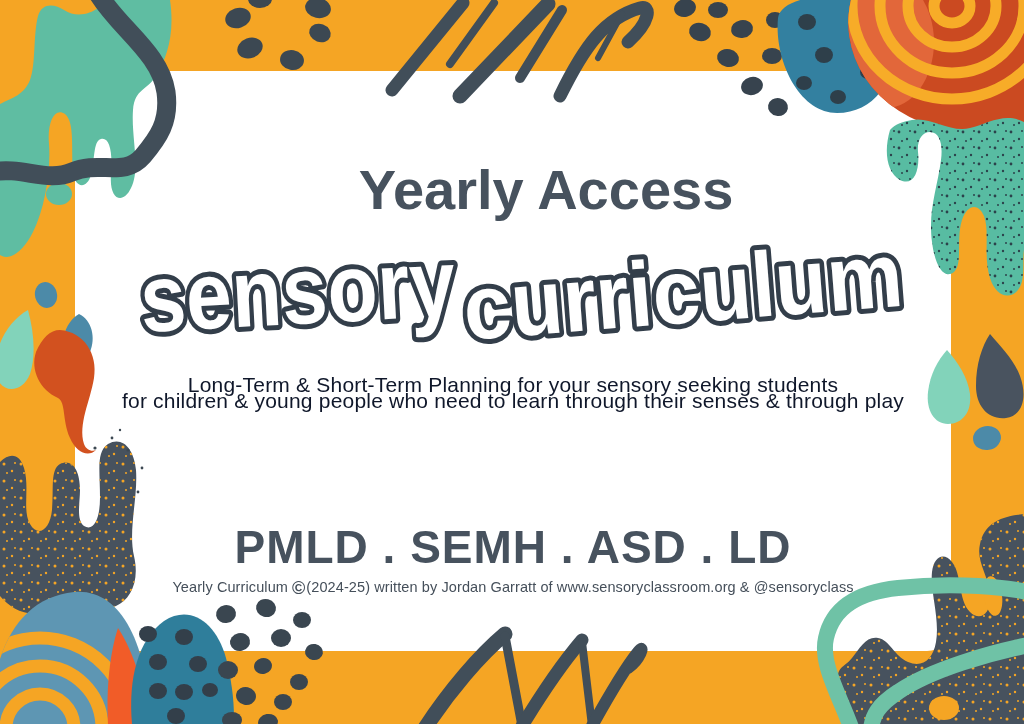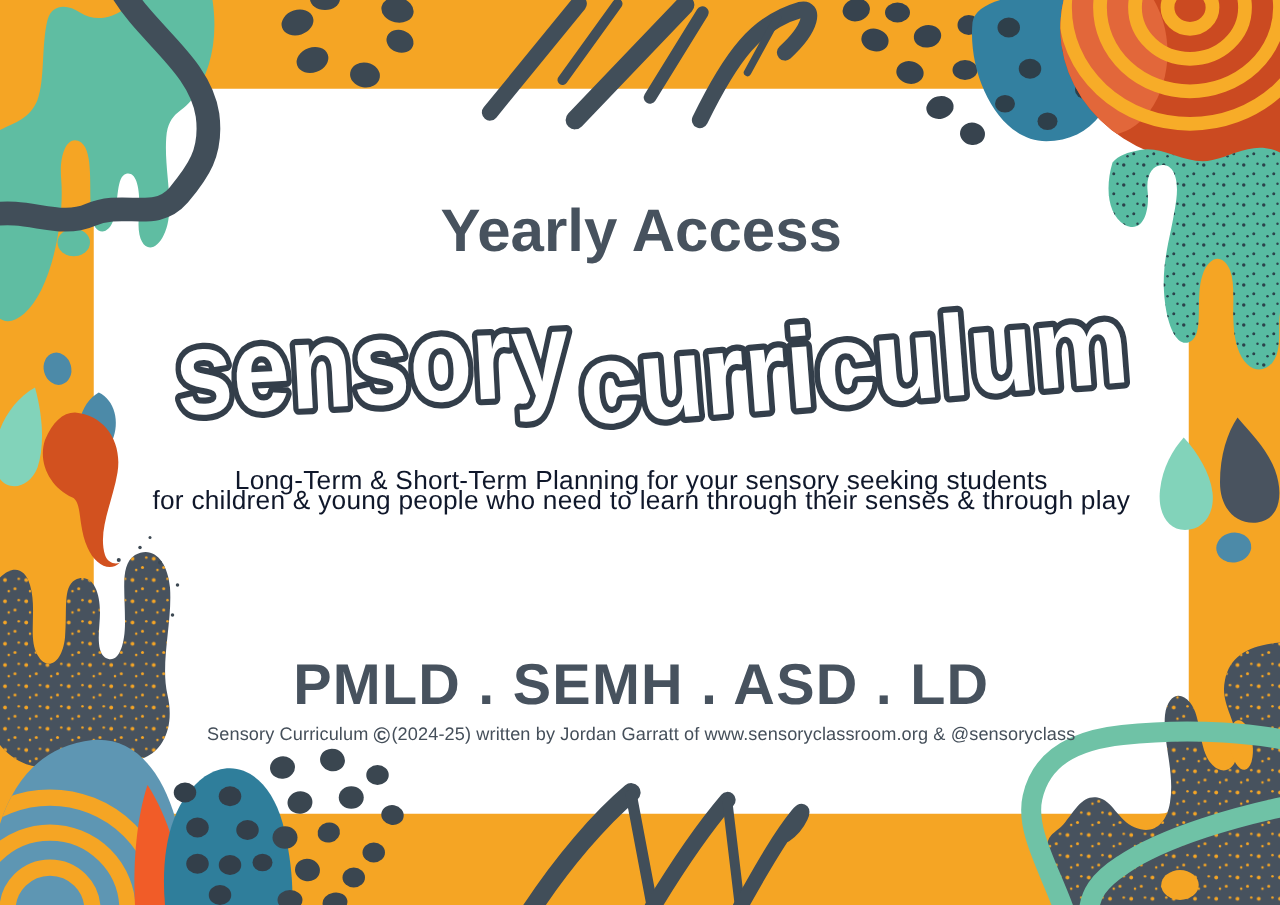--- a/index.html
+++ b/index.html
@@ -1,21 +1,21 @@
 <!DOCTYPE html>
 <html><head>
 <meta charset="utf-8">
 <style>
   html,body{margin:0;padding:0;}
   body{width:1024px;height:724px;overflow:hidden;background:#F5A524;
        font-family:"Liberation Sans", sans-serif;}
   .poster{position:relative;width:1024px;height:724px;}
   .art{position:absolute;inset:0;display:block;}
   .txt{position:absolute;left:75px;width:876px;text-align:center;color:#47525E;}
-  .kicker{top:162px;font-size:48px;font-weight:bold;letter-spacing:0px;line-height:1;}
+  .kicker{top:162px;font-size:56px;font-weight:bold;letter-spacing:0px;line-height:1;padding-left:33px;}
   .tagline{font-size:21px;font-weight:normal;color:#0f172a;line-height:1.2;letter-spacing:.2px;}
   .tag1{top:372px;}
   .tag2{top:388px;}
   .audience{top:524px;font-size:46px;font-weight:bold;letter-spacing:1px;line-height:1;}
   .credit{top:578px;font-size:14.5px;color:#454F5A;letter-spacing:.1px;}
   .credit .cc{font-size:18px;font-weight:bold;vertical-align:-2px;margin:0 1px 0 4px;}
   .bubble{font-family:"Liberation Sans", sans-serif;font-weight:bold;fill:#FFFFFF;
           stroke:#333E4A;stroke-width:10;stroke-linejoin:round;paint-order:stroke fill;}
 </style>
 </head>
@@ -230,14 +230,14 @@
   <g>
     <text class="bubble" x="142" y="332" font-size="96" textLength="315" lengthAdjust="spacingAndGlyphs" transform="rotate(-3 142 332)">sensory</text>
     <text class="bubble" x="466" y="340" font-size="92" textLength="440" lengthAdjust="spacingAndGlyphs" transform="rotate(-4.5 466 340)">curriculum</text>
   </g>
 </svg>
 
   <div class="txt kicker">Yearly Access</div>
   <div class="txt tagline tag1">Long-Term &amp; Short-Term Planning for your sensory seeking students</div>
   <div class="txt tagline tag2">for children &amp; young people who need to learn through their senses &amp; through play</div>
   <div class="txt audience">PMLD . SEMH . ASD . LD</div>
-  <div class="txt credit"><span>Sensory Curriculum</span><span class="cc">©</span><span>(2024-25) written by Jordan Garratt of www.sensoryclassroom.org &amp; @sensoryclass</span></div>
+  <div class="txt credit"><span>Yearly Curriculum</span><span class="cc">©</span><span>(2024-25) written by Jordan Garratt of www.sensoryclassroom.org &amp; @sensoryclass</span></div>
 </div>
 
 </body></html>

